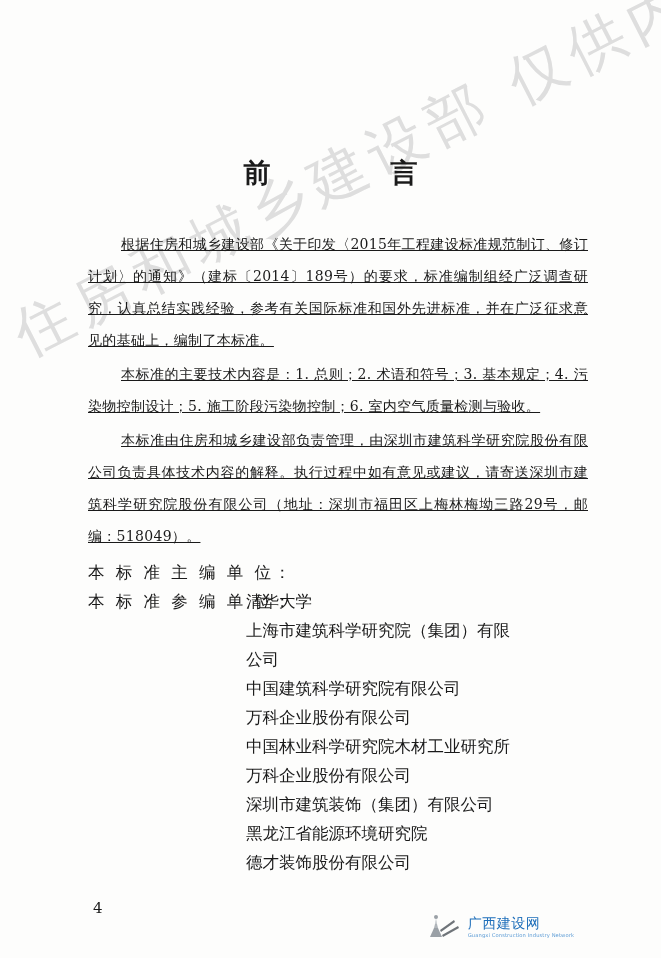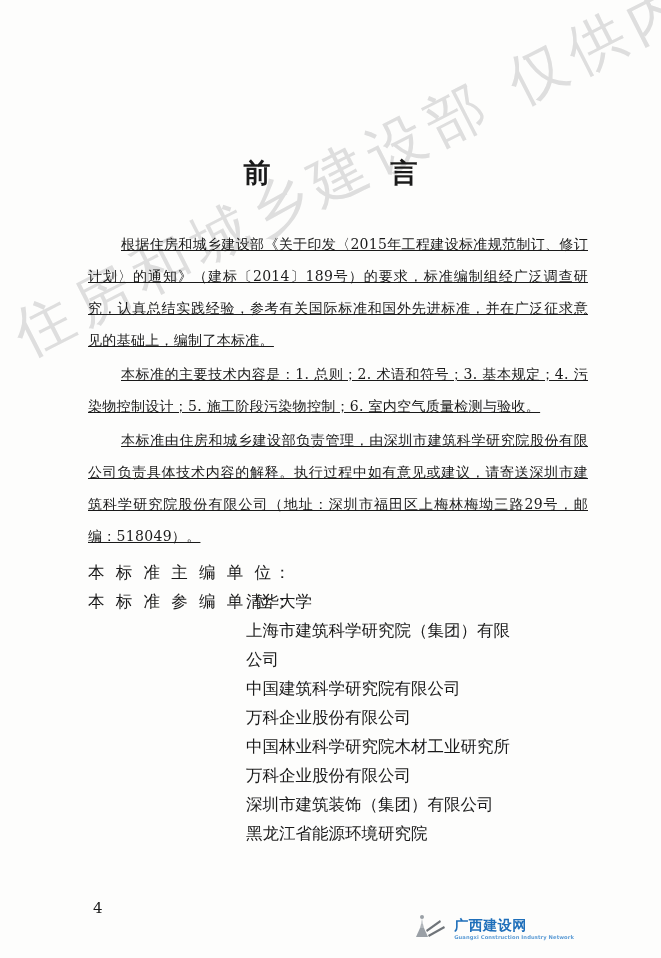--- a/index.html
+++ b/index.html
@@ -109,23 +109,22 @@
     top: 899px;
     font-size: 15px;
     font-family: "DejaVu Serif", "Liberation Serif", serif;
   }
   
   .footer-logo {
     position: absolute;
     right: 26px;
     bottom: 18px;
     display: flex;
-    align-items: flex-end;
+    align-items: center;
     gap: 6px;
-    font-weight: bold;
   }
   .footer-logo .mark {
     width: 34px;
     height: 26px;
     position: relative;
     flex: 0 0 auto;
   }
   .footer-logo .mark svg { display: block; }
   .footer-logo .texts {
     display: flex;
@@ -176,20 +175,21 @@
         <div class="unit-values">
           <div>清华大学</div>
           <div>上海市建筑科学研究院（集团）有限</div>
           <div>公司</div>
           <div>中国建筑科学研究院有限公司</div>
           <div>万科企业股份有限公司</div>
           <div>中国林业科学研究院木材工业研究所</div>
           <div>万科企业股份有限公司</div>
           <div>深圳市建筑装饰（集团）有限公司</div>
           <div>黑龙江省能源环境研究院</div>
+          <div>德才装饰股份有限公司</div>
         </div>
       </div>
 
     </div>
 
     <div class="page-number">4</div>
 
     <div class="footer-logo">
       <span class="mark">
         <svg width="34" height="26" viewBox="0 0 34 26">

